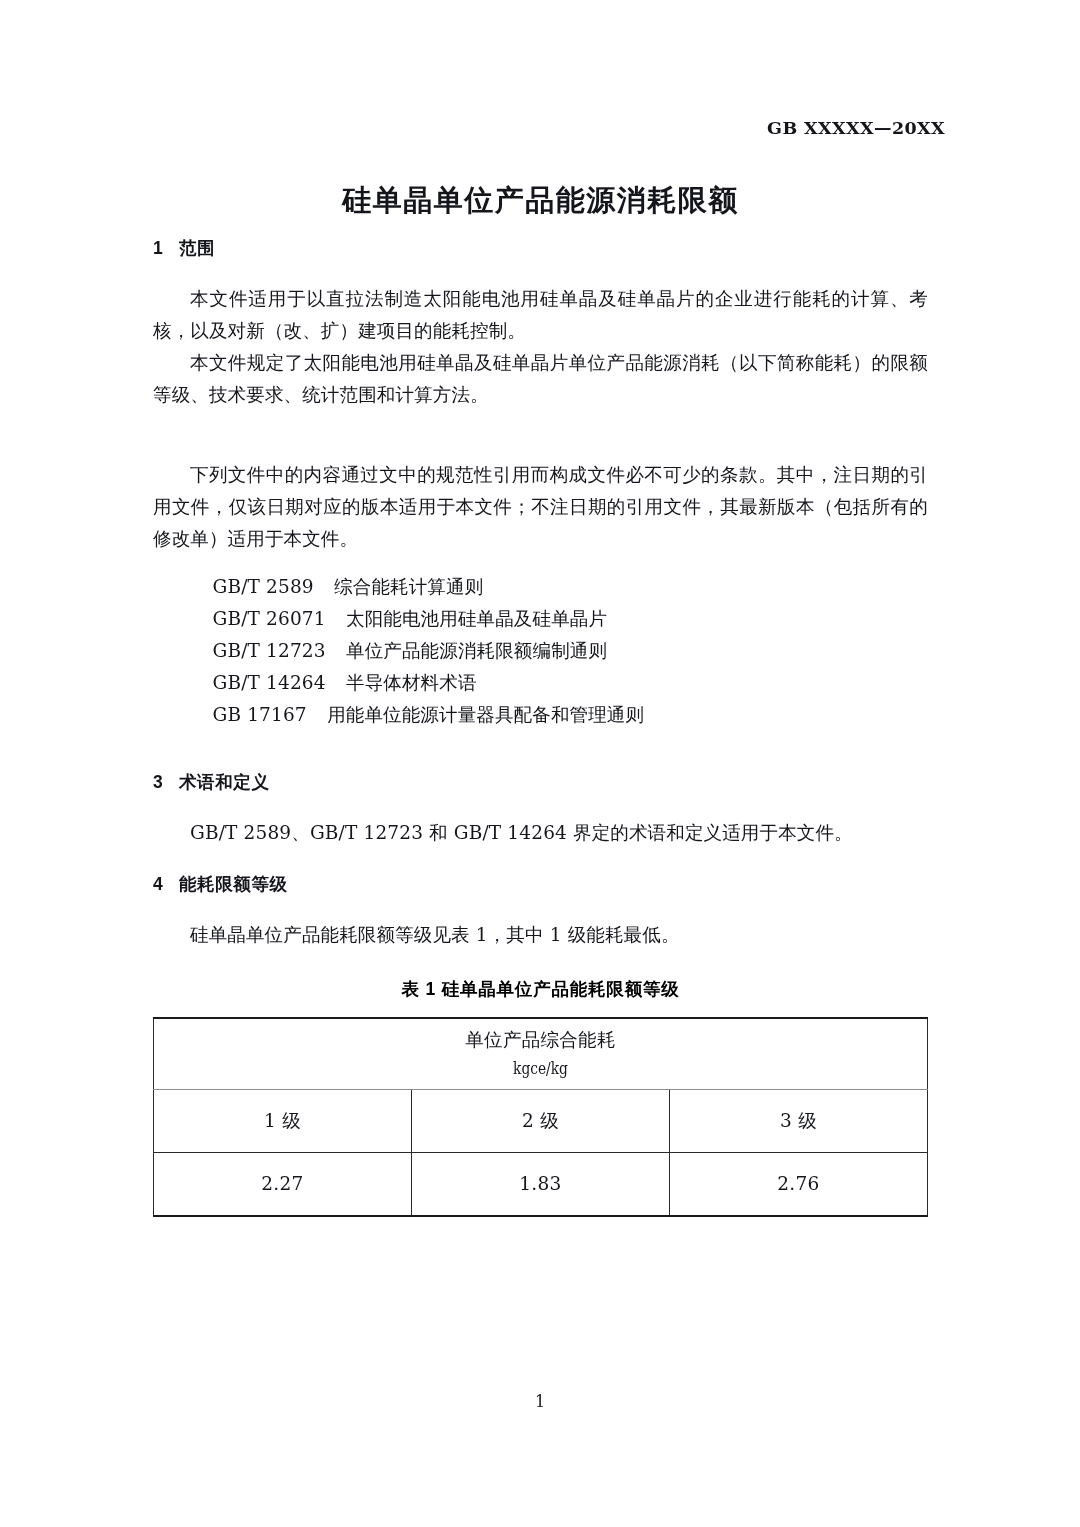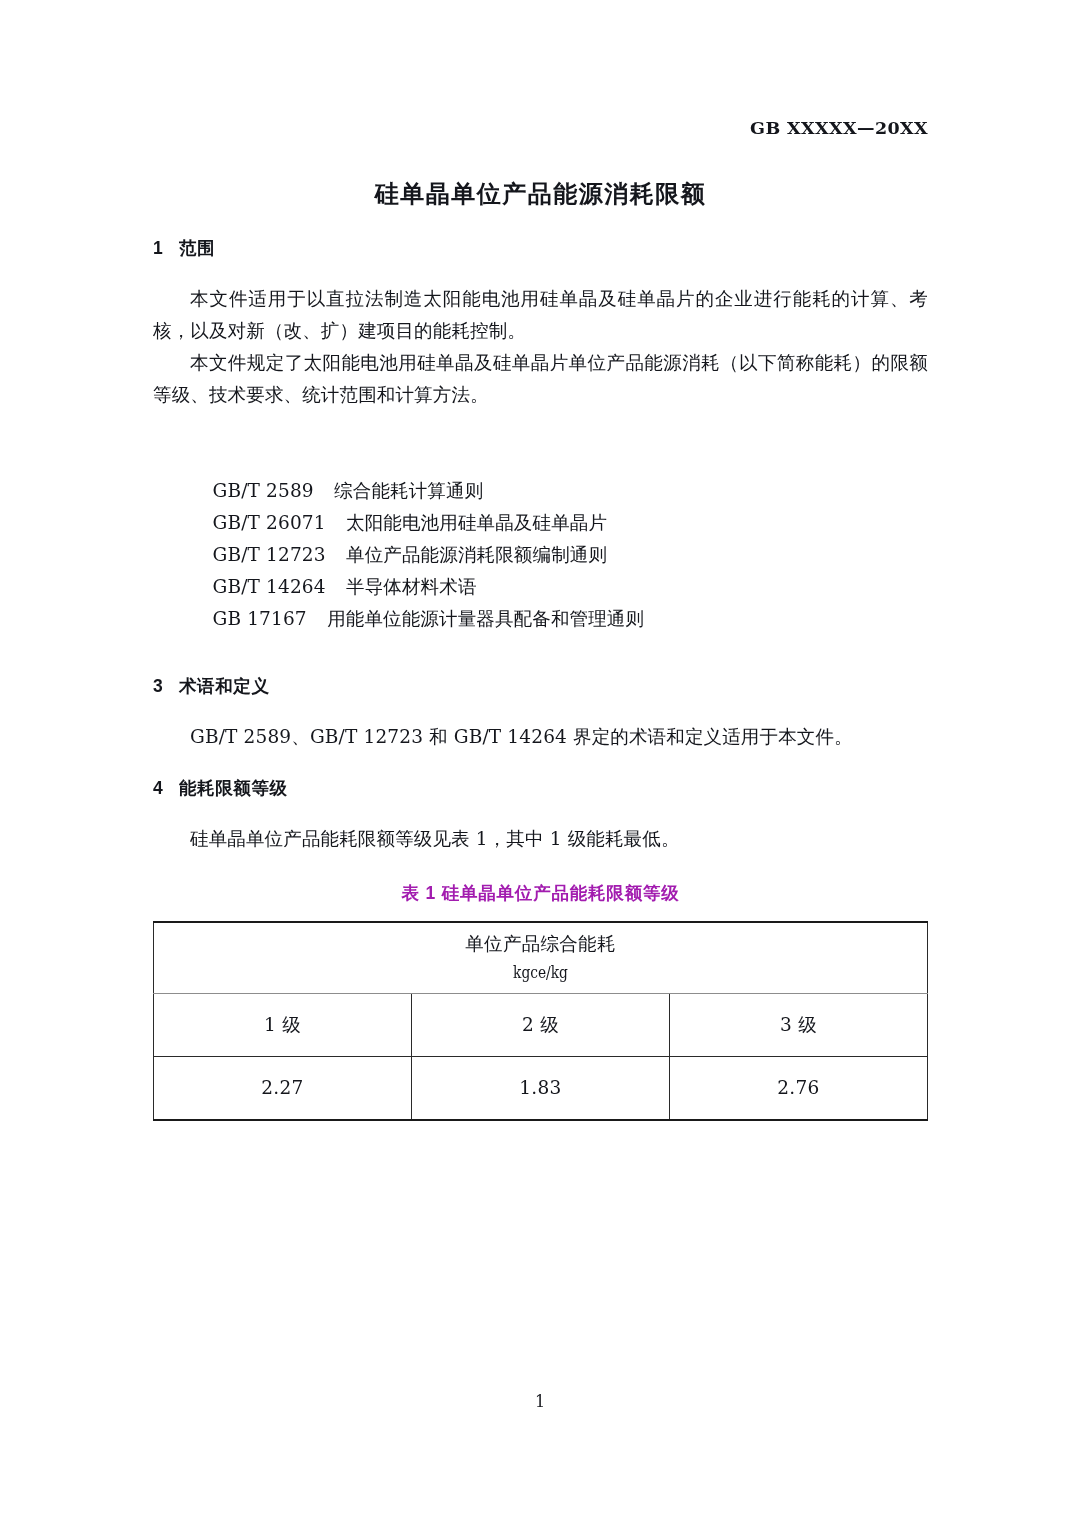--- a/index.html
+++ b/index.html
@@ -19,41 +19,41 @@
     position: absolute;
     left: 0; top: 0;
     width: 1080px;
     height: 1527px;
     background: #ffffff;
   }
 
   
   .std-header {
     position: absolute;
-    left: 153px;
+    left: 170px;
     top: 118px;
     width: 775px;
     text-align: right;
     font-family: "DejaVu Serif", "Liberation Serif", serif;
     font-weight: bold;
     font-size: 17.5px;
     letter-spacing: 0.4px;
     color: #14161c;
   }
 
   
   .doc-title {
     position: absolute;
     left: 153px;
     top: 162px;
     width: 775px;
     text-align: center;
     font-family: Liberation Serif, serif;
     font-weight: bold;
-    font-size: 24px;
+    font-size: 29px;
     letter-spacing: 1.5px;
     color: #14161c;
   }
 
   
   .content {
     position: absolute;
     left: 153px;
     top: 238px;
     width: 775px;
@@ -104,21 +104,21 @@
   ul.refs li .ref-code { margin-right: 1.1em; }
 
   
   .table-caption {
     margin: 0;
     text-align: center;
     font-family: "Liberation Sans", "DejaVu Sans", sans-serif;
     font-weight: bold;
     font-size: 17.5px;
     letter-spacing: 0.8px;
-    color: #a21caf;
+    color: #000000;
   }
   .gap-before-caption { height: 26px; }
   .gap-after-caption { height: 16px; }
 
   table.limit-table {
     width: 775px;
     border-collapse: collapse;
     table-layout: fixed;
     font-family: "DejaVu Serif", "Liberation Serif", serif;
     color: #14161c;
@@ -176,20 +176,21 @@
 
     <h2 class="clause">
       <span class="num">1</span><span>范围</span>
     </h2>
     <div class="gap-after-heading"></div>
     <p class="body indent">本文件适用于以直拉法制造太阳能电池用硅单晶及硅单晶片的企业进行能耗的计算、考核，以及对新（改、扩）建项目的能耗控制。</p>
     <p class="body indent">本文件规定了太阳能电池用硅单晶及硅单晶片单位产品能源消耗（以下简称能耗）的限额等级、技术要求、统计范围和计算方法。</p>
 
     <div class="gap-before-heading"></div>
     <div class="gap-after-heading"></div>
+    <p class="body indent">下列文件中的内容通过文中的规范性引用而构成文件必不可少的条款。其中，注日期的引用文件，仅该日期对应的版本适用于本文件；不注日期的引用文件，其最新版本（包括所有的修改单）适用于本文件。</p>
 
     <ul class="refs">
       <li><span class="ref-code">GB/T 2589</span><span>综合能耗计算通则</span></li>
       <li><span class="ref-code">GB/T 26071</span><span>太阳能电池用硅单晶及硅单晶片</span></li>
       <li><span class="ref-code">GB/T 12723</span><span>单位产品能源消耗限额编制通则</span></li>
       <li><span class="ref-code">GB/T 14264</span><span>半导体材料术语</span></li>
       <li><span class="ref-code">GB 17167</span><span>用能单位能源计量器具配备和管理通则</span></li>
     </ul>
 
     <div class="gap-before-heading"></div>

